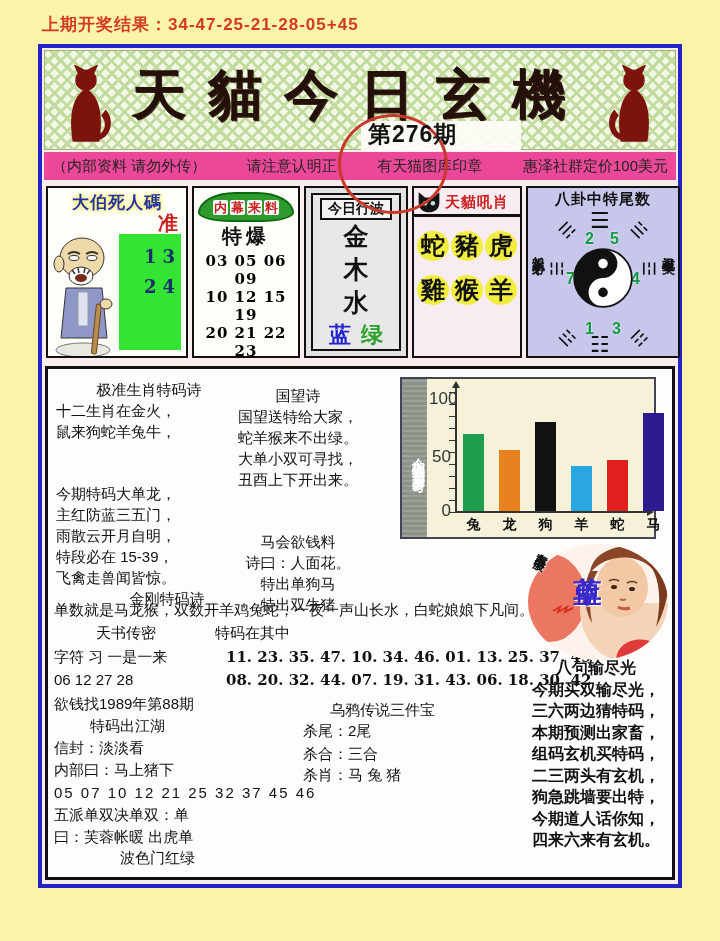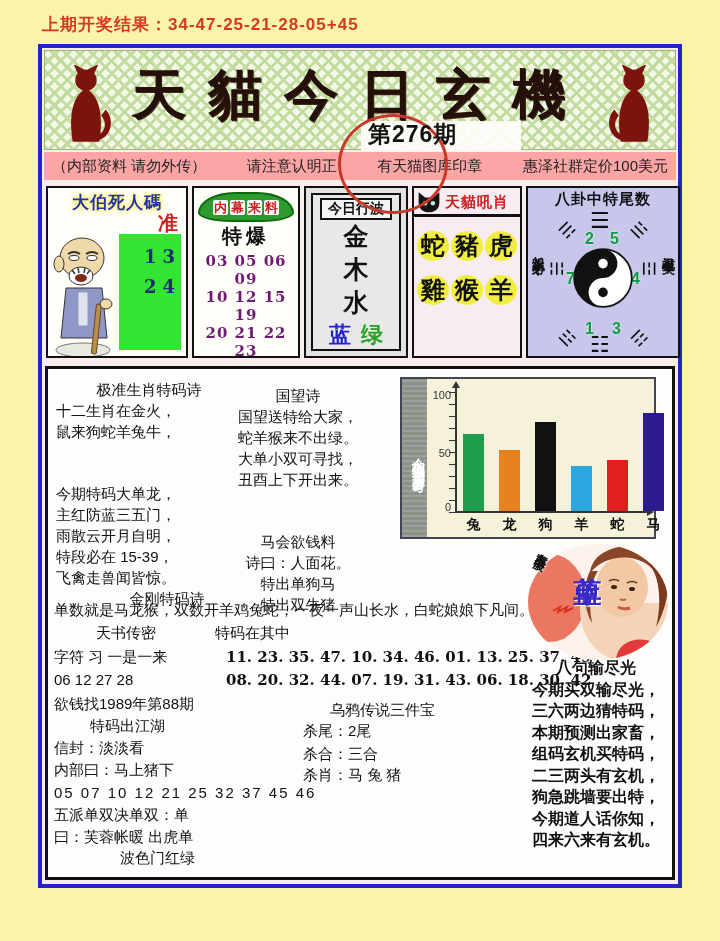--- a/index.html
+++ b/index.html
@@ -21,21 +21,21 @@
     font-family:"DejaVu Serif", serif; font-weight:bold; font-size:54px; color:#241008;
     letter-spacing:22px; white-space:nowrap; text-shadow:1px 1px 0 #3a2a18; }
   .cat { position:absolute; top:14px; width:62px; height:82px; }
   .cat.left { left:10px; }
   .cat.right { right:10px; transform:scaleX(-1); }
   .issue-patch { position:absolute; left:316px; top:70px; width:160px; height:30px; background:rgba(255,252,248,.92); }
   .issue-label { position:absolute; left:326px; top:71px; font-size:23px; font-weight:bold; color:#111; letter-spacing:1px; z-index:7; }
   .red-circle { position:absolute; left:296px; top:66px; width:110px; height:100px; border:3px solid #c8392a; border-radius:50%; z-index:6; pointer-events:none; }
 
   
-  .sub-row { position:absolute; left:2px; top:104px; width:632px; height:28px; background:#fca5a5;
+  .sub-row { position:absolute; left:2px; top:104px; width:632px; height:28px; background:#ec4899;
     display:flex; align-items:center; justify-content:space-between; padding:0 8px; font-size:15px; color:#222; }
 
   
   .panels { position:absolute; left:0; top:136px; width:636px; height:176px; }
   .panel { position:absolute; top:2px; height:172px; border:2px solid #111; overflow:hidden; }
   .panel-a { left:4px; width:142px; background:#fffef8; }
   .panel-b { left:150px; width:108px; background:#fffef8; }
   .panel-c { left:262px; width:104px; background:#e3e3e1; }
   .panel-d { left:370px; width:110px; background:#f7ecf1; }
   .panel-e { left:484px; width:154px; background:#c7c7ec; }
@@ -48,21 +48,21 @@
   .green-box { position:absolute; right:5px; top:4px; width:62px; bottom:6px; background:#33e433; padding-top:8px; }
   .green-num-row { text-align:right; font-family:"DejaVu Serif", serif; font-weight:bold; font-size:18px;
     color:#1c2a6e; letter-spacing:6px; line-height:30px; }
 
   .pb-banner { margin:4px auto 0; width:96px; height:30px; background:#2d9a2d; border:2px solid #0c6a0c;
     border-radius:50% 50% 45% 45% / 90% 90% 40% 40%; display:flex; align-items:center; justify-content:center; gap:2px; }
   .pb-banner span { display:inline-block; background:#fff; color:#cc2020; font-weight:bold; font-size:13px;
     padding:0 1px; border-radius:2px; line-height:15px; }
   .pb-sub { text-align:center; font-size:20px; font-weight:bold; color:#111; letter-spacing:4px; margin-top:1px; }
   .pb-rows { margin-top:2px; }
-  .pb-row { text-align:center; font-family:"DejaVu Serif", serif; font-weight:bold; font-size:15px; color:#701a75; line-height:18px; letter-spacing:1px; }
+  .pb-row { text-align:center; font-family:"DejaVu Serif", serif; font-weight:bold; font-size:15px; color:#000000; line-height:18px; letter-spacing:1px; }
 
   .pc-inner { position:absolute; inset:5px; border:2px solid #111; background:#e8e8e6; }
   .pc-head { margin:3px auto 0; width:72px; border:2px solid #111; text-align:center; font-size:14px; font-weight:bold; color:#111; background:#f4f4f2; }
   .pc-el { text-align:center; font-size:25px; font-weight:bold; color:#111; line-height:33px; }
   .pc-waves { display:flex; justify-content:center; gap:10px; margin-top:1px; }
   .pc-waves .blue { color:#2323cc; font-size:22px; font-weight:bold; }
   .pc-waves .green { color:#2aa02a; font-size:22px; font-weight:bold; }
 
   .pd-head { display:flex; align-items:center; gap:3px; padding:3px 2px 1px 2px; border-bottom:3px solid #111; }
   .pd-title { font-size:15px; font-weight:bold; color:#cc2222; font-family:"DejaVu Serif", serif; letter-spacing:1px; }
@@ -95,21 +95,21 @@
   .chart-strip { width:25px; background:#8b9288; color:#fff; writing-mode:vertical-rl; text-align:center;
     font-size:13px; font-weight:bold; letter-spacing:3px; padding-top:4px;
     background-image:repeating-linear-gradient(0deg, rgba(255,255,255,.15) 0 2px, transparent 2px 5px); }
   .chart-plot { position:relative; flex:1; }
   .yaxis { position:absolute; left:28px; top:8px; bottom:24px; width:2px; background:#333; }
   .yaxis-ticks { position:absolute; left:22px; top:8px; bottom:24px; width:6px;
     background-image:repeating-linear-gradient(0deg,#333 0 1px, transparent 1px 12px); }
   .xaxis { position:absolute; left:28px; right:4px; bottom:24px; height:2px; background:#333; }
   .arrow-up { position:absolute; left:25px; top:2px; width:0; height:0; border-left:4px solid transparent; border-right:4px solid transparent; border-bottom:7px solid #333; }
   .arrow-right { position:absolute; right:0; bottom:21px; width:0; height:0; border-top:4px solid transparent; border-bottom:4px solid transparent; border-left:7px solid #333; }
-  .ytick { position:absolute; left:2px; font-size:11px; color:#333; width:22px; text-align:right; }
+  .ytick { position:absolute; left:2px; font-size:17px; color:#333; width:22px; text-align:right; }
   .bars { position:absolute; left:36px; bottom:26px; display:flex; align-items:flex-end; gap:15px; }
   .bar { width:21px; }
   .xlabels { position:absolute; left:36px; bottom:3px; display:flex; gap:15px; }
   .bar-label { width:21px; text-align:center; font-size:14px; font-weight:bold; color:#111; font-family:"DejaVu Serif", serif; }
 
   
   .girl { left:472px; top:174px; width:152px; height:118px; }
   .girl-caption { position:absolute; left:18px; top:2px; writing-mode:vertical-rl; font-size:12px; font-weight:bold;
     color:#111; transform:rotate(24deg); letter-spacing:1px; text-shadow:0 0 2px #fff,0 0 2px #fff; z-index:3; }
   .girl-label { position:absolute; left:48px; top:12px; writing-mode:vertical-rl; font-size:28px; font-weight:bold;

